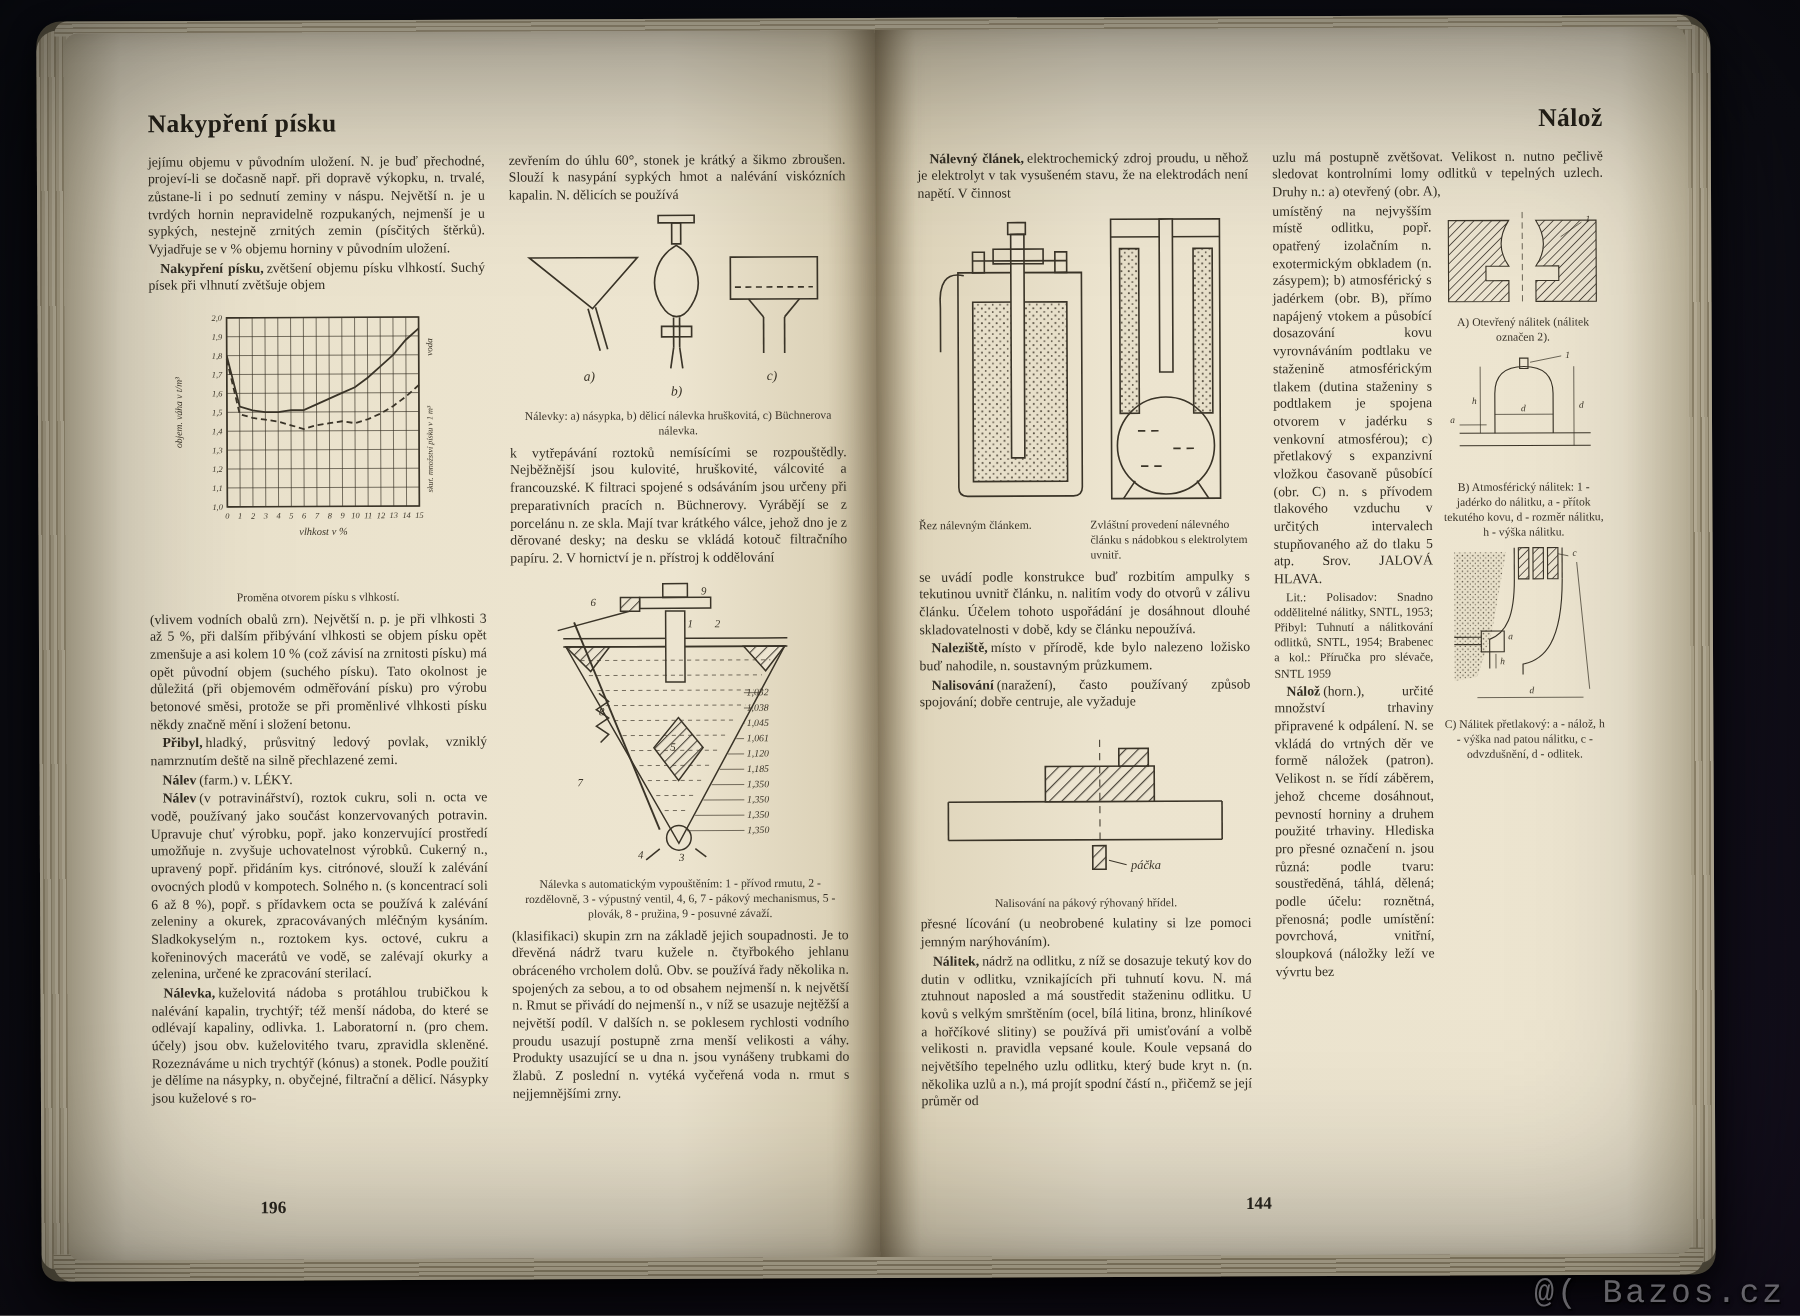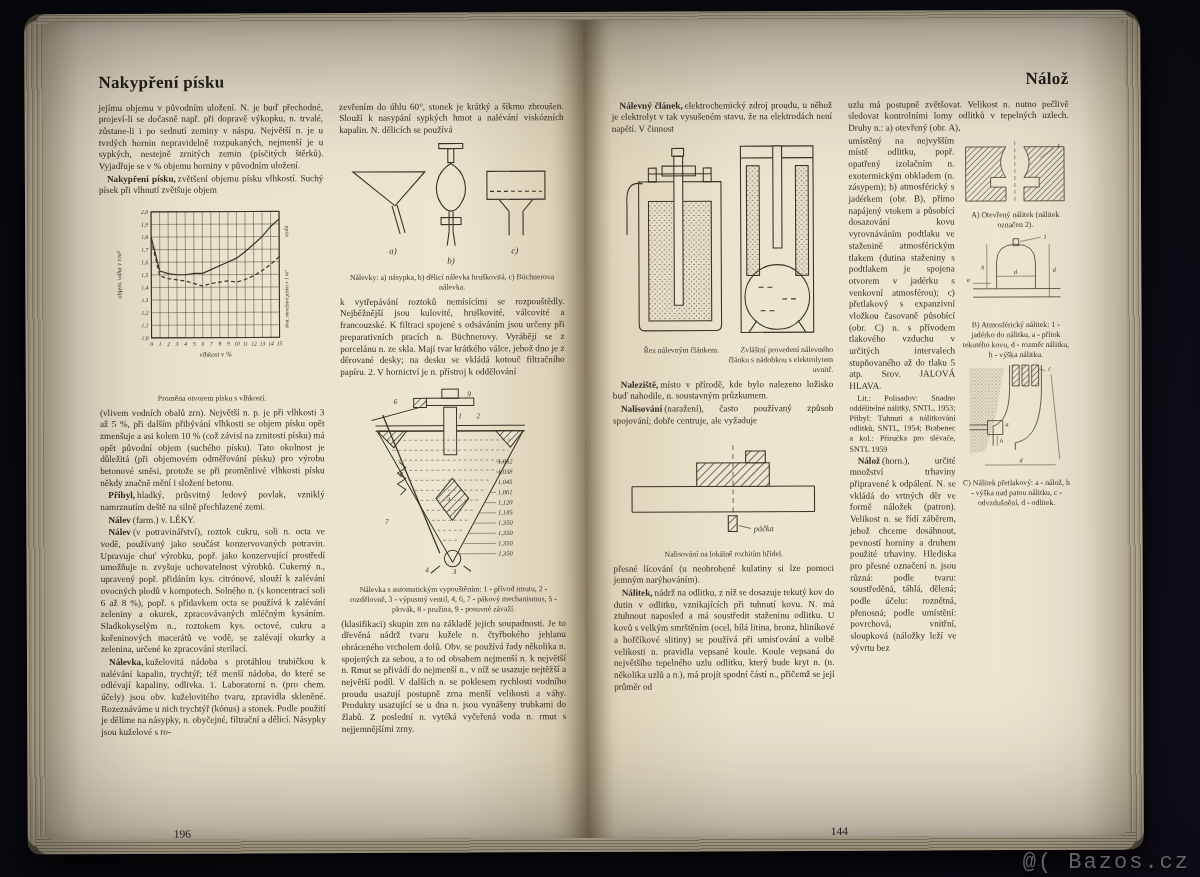--- a/index.html
+++ b/index.html
@@ -39,26 +39,26 @@
   .page-right h2.header{text-align:right;}
   .cols{display:flex;gap:16px;}
   .col{flex:1;min-width:0;}
   p.para{margin:0 0 1px;text-indent:8px;}
   p.flush{text-indent:0;}
   b.lead{font-weight:bold;margin-right:2px;}
   figure{margin:5px 0 4px;text-align:center;}
   figcaption{font-size:7.8px;line-height:1.25;margin-top:2px;text-align:center;color:#3a342a;}
   .lit{font-size:8px;margin:3px 0 2px;text-indent:0;}
   .capRow{display:flex;gap:8px;margin:2px 0 4px;}
-  .capRow div{flex:1;font-size:7.8px;line-height:1.25;text-align:right;color:#3a342a;}
+  .capRow div{flex:1;font-size:7.8px;line-height:1.25;text-align:left;color:#3a342a;}
   .row4{display:flex;gap:7px;}
   .narrow{width:106px;flex:none;}
   .figcol{flex:1;min-width:0;}
   .figcol figure{margin:2px 0 3px;}
-  .pageno{position:absolute;bottom:0;font-weight:normal;font-size:11.5px;color:#2c2820;}
+  .pageno{position:absolute;bottom:28px;font-weight:bold;font-size:11.5px;color:#2c2820;}
   .page-left .pageno{left:128px;}
   .page-right .pageno{left:244px;}
   .watermark{position:absolute;right:10px;bottom:2px;z-index:10;
     font-family:Liberation Mono, monospace;font-size:22px;letter-spacing:2px;
     color:rgba(198,196,204,.5);text-shadow:0 1px 3px rgba(0,0,0,.9),1px 1px 0 rgba(0,0,0,.55);}
   svg{display:inline-block;}
 </style>
 </head>
 <body>
 
@@ -292,38 +292,39 @@
                   <line x1="166" y1="162" x2="182" y2="162" stroke-dasharray="5 4"></line>
                   <line x1="144" y1="174" x2="160" y2="174" stroke-dasharray="5 4"></line>
                   <path d="M132,196 L140,184 M190,196 L182,184"></path>
                 </g>
               </svg>
             </figure>
             <div class="capRow">
               <div>Řez nálevným článkem.</div>
               <div>Zvláštní provedení nálevného článku s nádobkou s elektrolytem uvnitř.</div>
             </div>
+            <p class="para flush"><span>se uvádí podle konstrukce buď rozbitím ampulky s tekutinou uvnitř článku, n. nalitím vody do otvorů v zálivu článku. Účelem tohoto uspořádání je dosáhnout dlouhé skladovatelnosti v době, kdy se článku nepoužívá.</span></p>
             <p class="para"><b class="lead">Naleziště,</b><span>místo v přírodě, kde bylo nalezeno ložisko buď nahodile, n. soustavným průzkumem.</span></p>
             <p class="para"><b class="lead">Nalisování</b><span>(naražení), často používaný způsob spojování; dobře centruje, ale vyžaduje</span></p>
             <figure>
               <svg width="206" height="112" viewBox="0 0 210 114">
                 <g stroke="#3a3428" fill="none" stroke-width="1.1">
                   <line x1="12" y1="56" x2="198" y2="56"></line>
                   <line x1="12" y1="82" x2="198" y2="82"></line>
                   <line x1="12" y1="56" x2="12" y2="82"></line>
                     <line x1="198" y1="56" x2="198" y2="82"></line>
                   <rect x="78" y="32" width="74" height="24" fill="url(#hatch)"></rect>
                   <rect x="128" y="20" width="20" height="12" fill="url(#hatch)"></rect>
                   <line x1="115" y1="14" x2="115" y2="102" stroke-dasharray="5 4" stroke-width=".7"></line>
                   <rect x="110" y="86" width="9" height="16" fill="url(#hatch)"></rect>
                   <line x1="121" y1="96" x2="133" y2="99" stroke-width=".7"></line>
                 </g>
                 <text x="136" y="102" font-size="8.5" font-style="italic" fill="#3a3428">páčka</text>
               </svg>
-              <figcaption>Nalisování na lokálně rozbitím hřídel.</figcaption>
+              <figcaption>Nalisování na pákový rýhovaný hřídel.</figcaption>
             </figure>
             <p class="para flush"><span>přesné lícování (u neobrobené kulatiny si lze pomoci jemným narýhováním).</span></p>
             <p class="para"><b class="lead">Nálitek,</b><span>nádrž na odlitku, z níž se dosazuje tekutý kov do dutin v odlitku, vznikajících při tuhnutí kovu. N. má ztuhnout naposled a má soustředit staženinu odlitku. U kovů s velkým smrštěním (ocel, bílá litina, bronz, hliníkové a hořčíkové slitiny) se používá při umisťování a volbě velikosti n. pravidla vepsané koule. Koule vepsaná do největšího tepelného uzlu odlitku, který bude kryt n. (n. několika uzlů a n.), má projít spodní částí n., přičemž se její průměr od</span></p>
           </div>
 
           <div class="col">
             <p class="para flush"><span>uzlu má postupně zvětšovat. Velikost n. nutno pečlivě sledovat kontrolními lomy odlitků v tepelných uzlech. Druhy n.: a) otevřený (obr. A),</span></p>
             <div class="row4">
               <div class="narrow">
                 <p class="para flush"><span>umístěný na nejvyšším místě odlitku, popř. opatřený izolačním n. exotermickým obkladem (n. zásypem); b) atmosférický s jadérkem (obr. B), přímo napájený vtokem a působící dosazování kovu vyrovnáváním podtlaku ve staženině atmosférickým tlakem (dutina staženiny s podtlakem je spojena otvorem v jadérku s venkovní atmosférou); c) přetlakový s expanzivní vložkou časovaně působící (obr. C) n. s přívodem tlakového vzduchu v určitých intervalech stupňovaného až do tlaku 5 atp. Srov. JALOVÁ HLAVA.</span></p>

